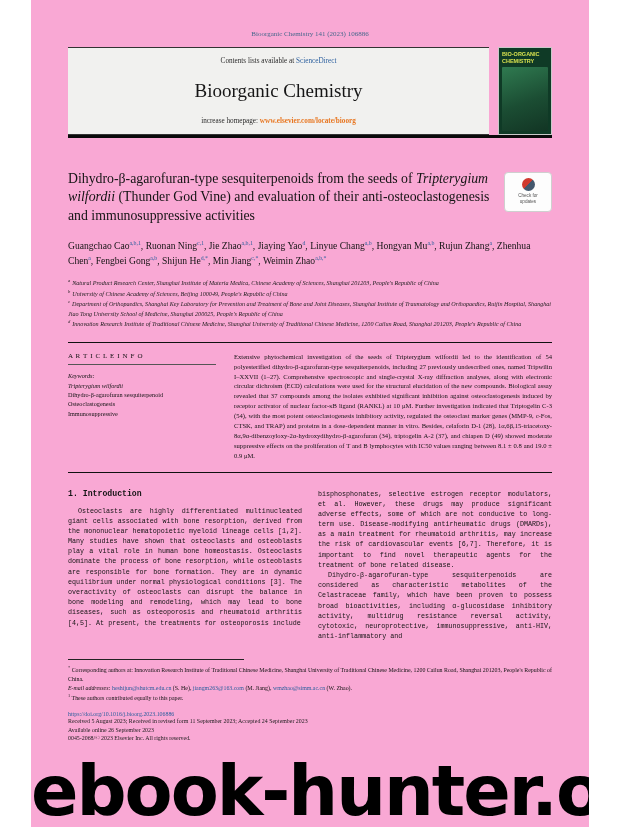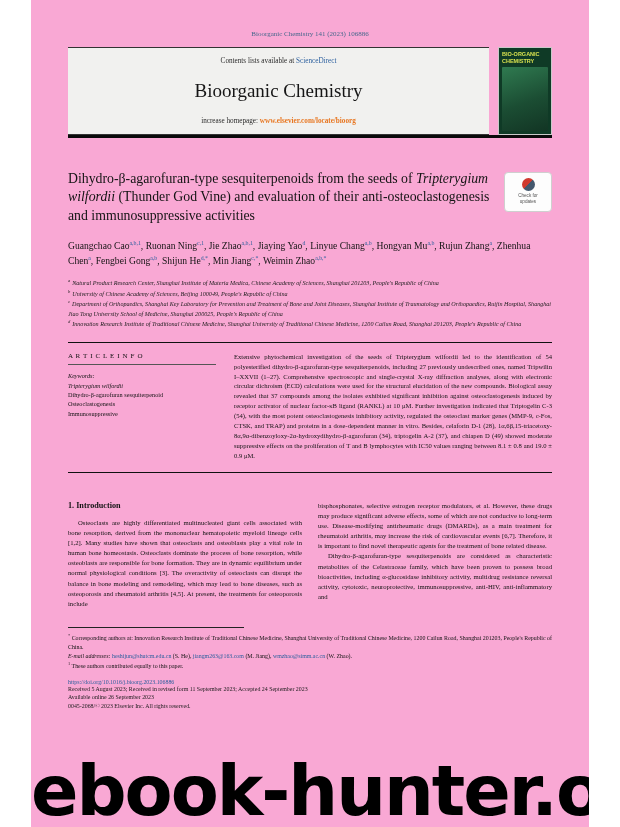--- a/index.html
+++ b/index.html
@@ -41,21 +41,21 @@
 
   .info-abstract { display:flex; margin-top:12px; border-top:1px solid #111; border-bottom:1px solid #111; padding:9px 0 11px; }
   .info-col { width:148px; flex:none; }
   .abs-col { flex:1; margin-left:18px; }
   .block-heading { font-size:7px; letter-spacing:.6px; padding-bottom:4px; border-bottom:.8px solid #555; margin-bottom:7px; color:#111; }
   .kw-label { font-size:6.2px; font-style:italic; margin-bottom:2px; }
   .kw { font-size:6.2px; line-height:1.5; }
   .kw-list .kw:first-child { font-style:italic; }
   .abs-text { font-size:6.6px; line-height:1.5; text-align:justify; margin:0; }
 
-  .body-cols { display:flex; gap:16px; margin-top:28px; }
+  .body-cols { display:flex; gap:16px; margin-top:16px;font-family:Liberation Mono, monospace; }
   .col { flex:1; min-width:0; }
   .sec-title { font-size:8.2px; font-weight:bold; margin:0 0 8px 0; }
   .para { font-size:6.7px; line-height:1.52; text-align:justify; text-indent:10px; margin:0; }
   .col2 .para:first-child { text-indent:0; }
 
   .fn-block { margin-top:18px; }
   .fn-rule { width:176px; border-top:.8px solid #222; margin-bottom:5px; }
   .fn { font-size:5.9px; line-height:1.5; margin:0; }
   .fn sup { font-size:4.3px; }
   .fn a { color:#2b5f9e; text-decoration:none; }

